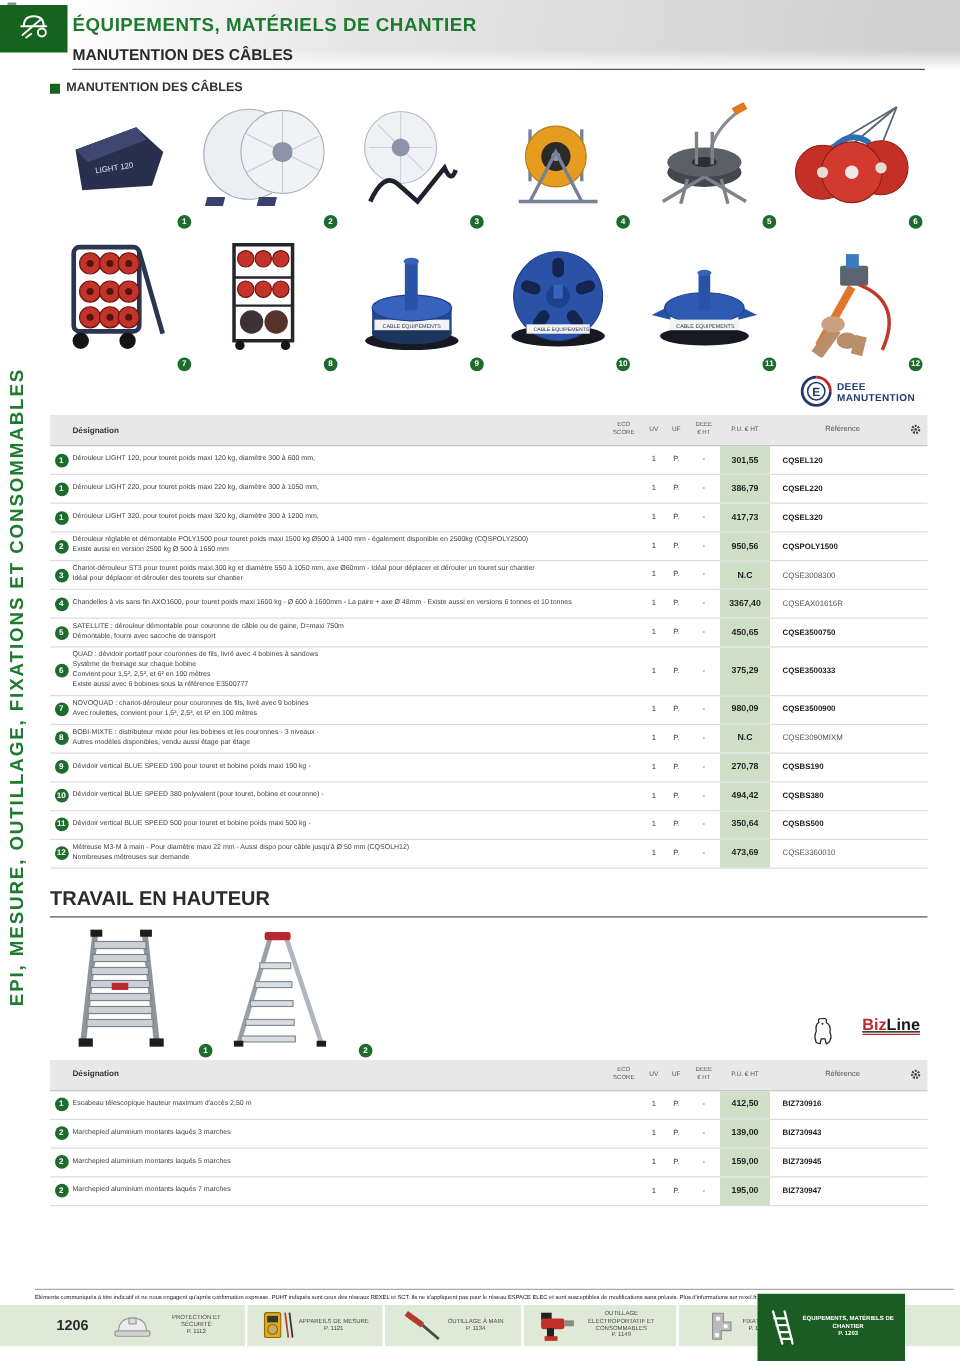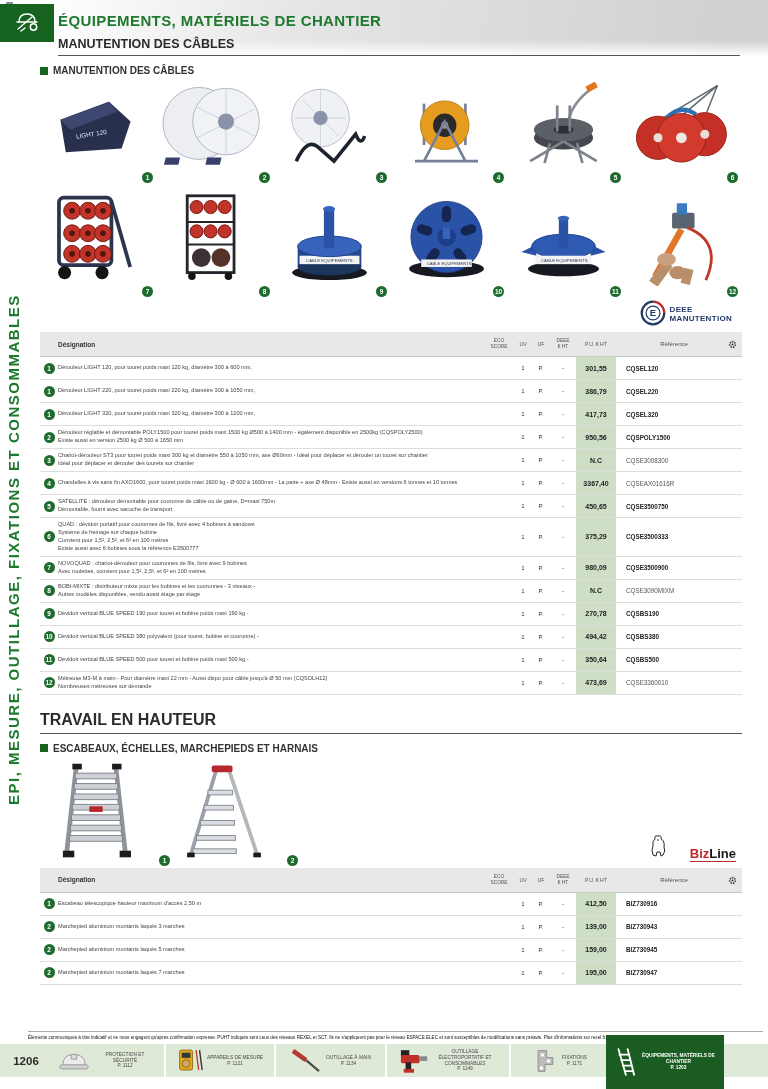--- a/index.html
+++ b/index.html
@@ -45,28 +45,28 @@
   .trow .c-desig{font-size:5.6px;color:#444;white-space:pre-line;line-height:1.42;padding:3px 6px 3px 0;}
   .trow .c-uv,.trow .c-uf,.trow .c-deee{font-size:6px;color:#333;}
   .trow .c-pu{background:#cfdfc7;align-self:stretch;display:flex;align-items:center;justify-content:center;font-size:7px;font-weight:bold;color:#1c1c1c;}
   .trow .c-ref{font-size:6.3px;color:#555;}
   .trow .c-ref.bold{font-weight:bold;color:#1c1c1c;}
   
   .pgrid2{display:flex;align-items:flex-end;height:112px;margin-top:2px;}
   .lcell{position:relative;width:128px;height:110px;}
   .lcell svg{position:absolute;left:4px;top:2px;width:104px;height:102px;}
   .lbadge{position:absolute;right:-2px;bottom:2px;}
-  .bizline{margin-left:auto;display:flex;align-items:flex-end;gap:21px;padding:0 6px 6px 0;}
+  .bizline{margin-left:auto;display:flex;align-items:flex-start;gap:21px;padding:0 6px 6px 0;text-decoration:underline;}
   .biz-text{font-size:13px;font-weight:bold;border-bottom:1.5px solid #c0272d;line-height:1;padding-bottom:1px;}
   .biz-red{color:#c0272d;}.biz-black{color:#1a1a1a;}
   
   .side-label{position:absolute;left:5px;top:244px;height:612px;writing-mode:vertical-rl;transform:rotate(180deg);display:flex;align-items:center;justify-content:center;font-size:15px;font-weight:bold;color:#1d7a2f;letter-spacing:1.5px;}
   
   .disclaimer{position:absolute;left:28px;right:5px;bottom:49px;border-top:1px solid #aaa;padding-top:3px;font-size:4.6px;color:#111;white-space:nowrap;overflow:hidden;}
-  .bottom-bar{position:absolute;left:0;right:0;bottom:12px;height:33px;background:#dfe9d8;display:flex;align-items:center;}
+  .bottom-bar{position:absolute;left:0;right:0;bottom:12px;height:33px;background:#dfe9d8;display:flex;align-items:center;padding-left:32px;}
   .pageno{width:52px;text-align:center;font-size:11.5px;font-weight:bold;color:#2b2b2b;flex:none;}
   .nav-item{height:100%;display:flex;align-items:center;justify-content:center;gap:4px;flex:none;padding:0 2px;box-sizing:border-box;}
   .nav-item + .nav-item{border-left:2px solid #fff;}
   .nav-text{display:flex;flex-direction:column;align-items:center;text-align:center;font-size:4.8px;color:#4a4a4a;line-height:1.25;max-width:64px;}
   .nav-icon{flex:none;display:flex;align-items:center;}
   .nav-active{position:absolute;right:44px;bottom:0;width:118px;height:54px;background:#1a5c22;color:#fff;display:flex;align-items:center;justify-content:center;gap:5px;padding:0 4px;box-sizing:border-box;}
   .nav-active .nav-text{color:#fff;font-weight:bold;max-width:78px;}
 </style>
 </head>
 <body>
@@ -523,24 +523,20 @@
           <div class="c-uf">P.</div>
           <div class="c-deee">-</div>
           <div class="c-pu">473,69</div>
           <div class="c-ref">CQSE3360010</div>
           <div class="c-gear"></div>
         </div>
       </div>
   </div>
 
   <div class="sec-heading">TRAVAIL EN HAUTEUR</div>
-  <div class="sec-label">
-    <span class="sq"></span>
-    <span>ESCABEAUX, ÉCHELLES, MARCHEPIEDS ET HARNAIS</span>
-  </div>
 
   <div class="pgrid2">
     <div class="lcell">
       <svg viewBox="0 0 110 104">
           <line x1="34" y1="6" x2="24" y2="96" stroke="#8f949b" stroke-width="5"></line>
           <line x1="76" y1="6" x2="86" y2="96" stroke="#8f949b" stroke-width="5"></line>
           <g fill="#cdd0d5" stroke="#7e838a" stroke-width="1">
             <rect x="33" y="12" width="44" height="6"></rect>
             <rect x="32" y="23" width="46" height="6"></rect>
             <rect x="31" y="34" width="48" height="6"></rect>

